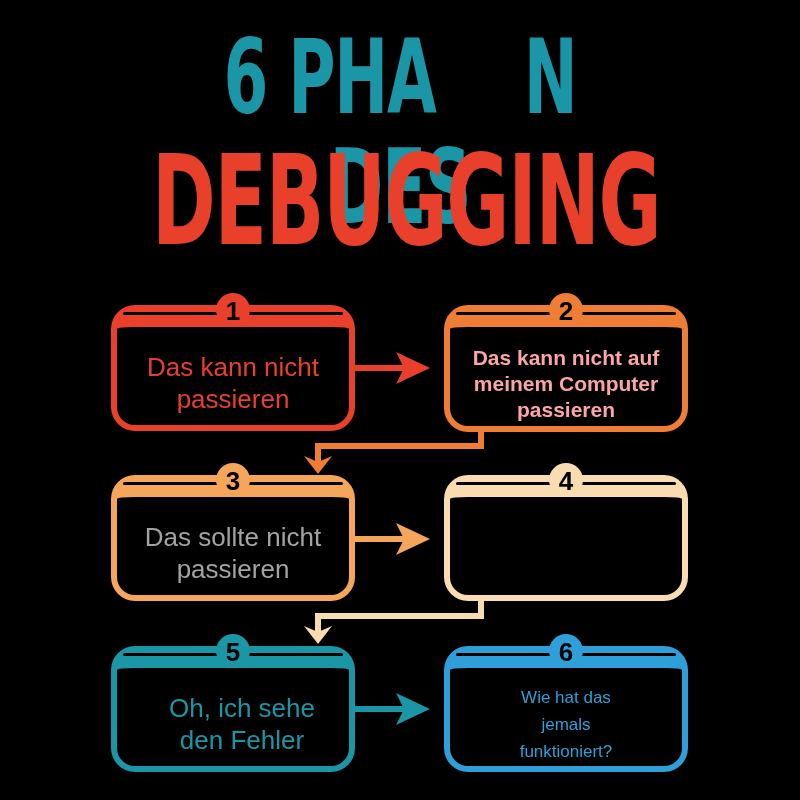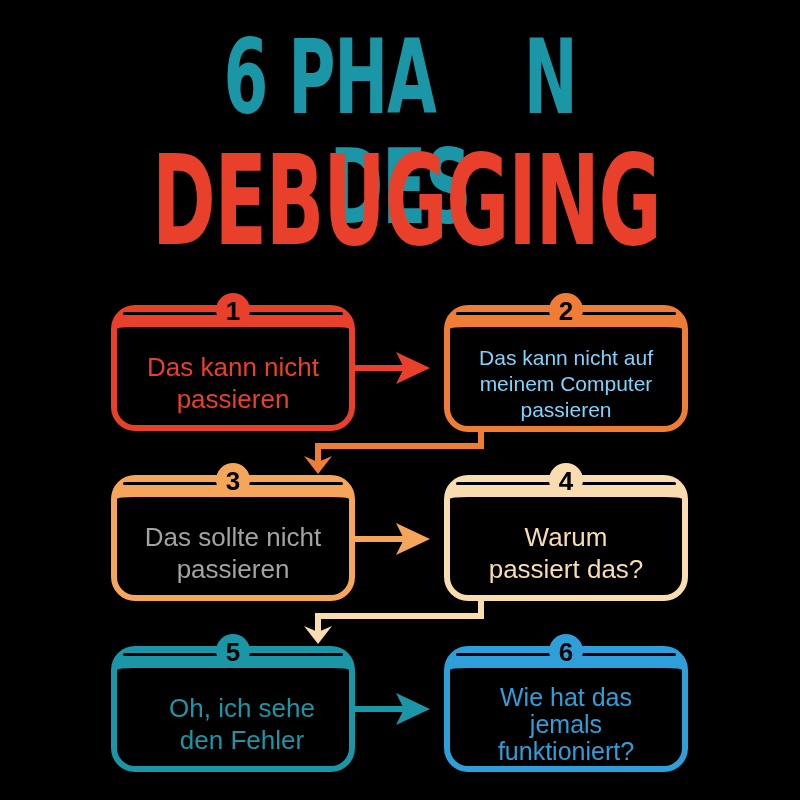--- a/index.html
+++ b/index.html
@@ -52,45 +52,43 @@
 <div class="box" style="left:111px;top:305px;width:244px;height:126px;border-color:#E8402A;">
   <div class="band-line"></div>
   <div class="num" style="background:#E8402A;">1</div>
   <div class="text" style="color:#E8402A;">Das kann nicht
 passieren</div>
 </div>
 
 <div class="box" style="left:444px;top:305px;width:244px;height:127px;border-color:#F07D35;">
   <div class="band-line"></div>
   <div class="num" style="background:#F07D35;">2</div>
-  <div class="text small" style="color:#7dd3fc;">Das kann nicht auf
+  <div class="text small" style="color:#fca5a5;font-weight:bold;">Das kann nicht auf
 meinem Computer
 passieren</div>
 </div>
 
 <div class="box" style="left:111px;top:475px;width:244px;height:126px;border-color:#F6A65A;">
   <div class="band-line"></div>
   <div class="num" style="background:#F6A65A;">3</div>
   <div class="text" style="color:#a3a3a3;">Das sollte nicht
 passieren</div>
 </div>
 
 <div class="box" style="left:444px;top:475px;width:244px;height:126px;border-color:#F9DDB0;">
   <div class="band-line"></div>
   <div class="num" style="background:#F9DDB0;">4</div>
-  <div class="text" style="color:#F9DDB0;">Warum
-passiert das?</div>
 </div>
 
 <div class="box" style="left:111px;top:646px;width:244px;height:126px;border-color:#1B96A6;">
   <div class="band-line"></div>
   <div class="num" style="background:#1B96A6;">5</div>
   <div class="text" style="color:#1B96A6;padding-left:24px;">Oh, ich sehe
 den Fehler</div>
 </div>
 
 <div class="box" style="left:444px;top:646px;width:244px;height:126px;border-color:#2E9FD8;">
   <div class="band-line"></div>
   <div class="num" style="background:#2E9FD8;">6</div>
-  <div class="text small" style="color:#2E9FD8;font-size:25px;line-height:27px;">Wie hat das
+  <div class="text small" style="color:#2E9FD8;font-size:17px;line-height:27px;">Wie hat das
 jemals
 funktioniert?</div>
 </div>
 
 </body></html>

